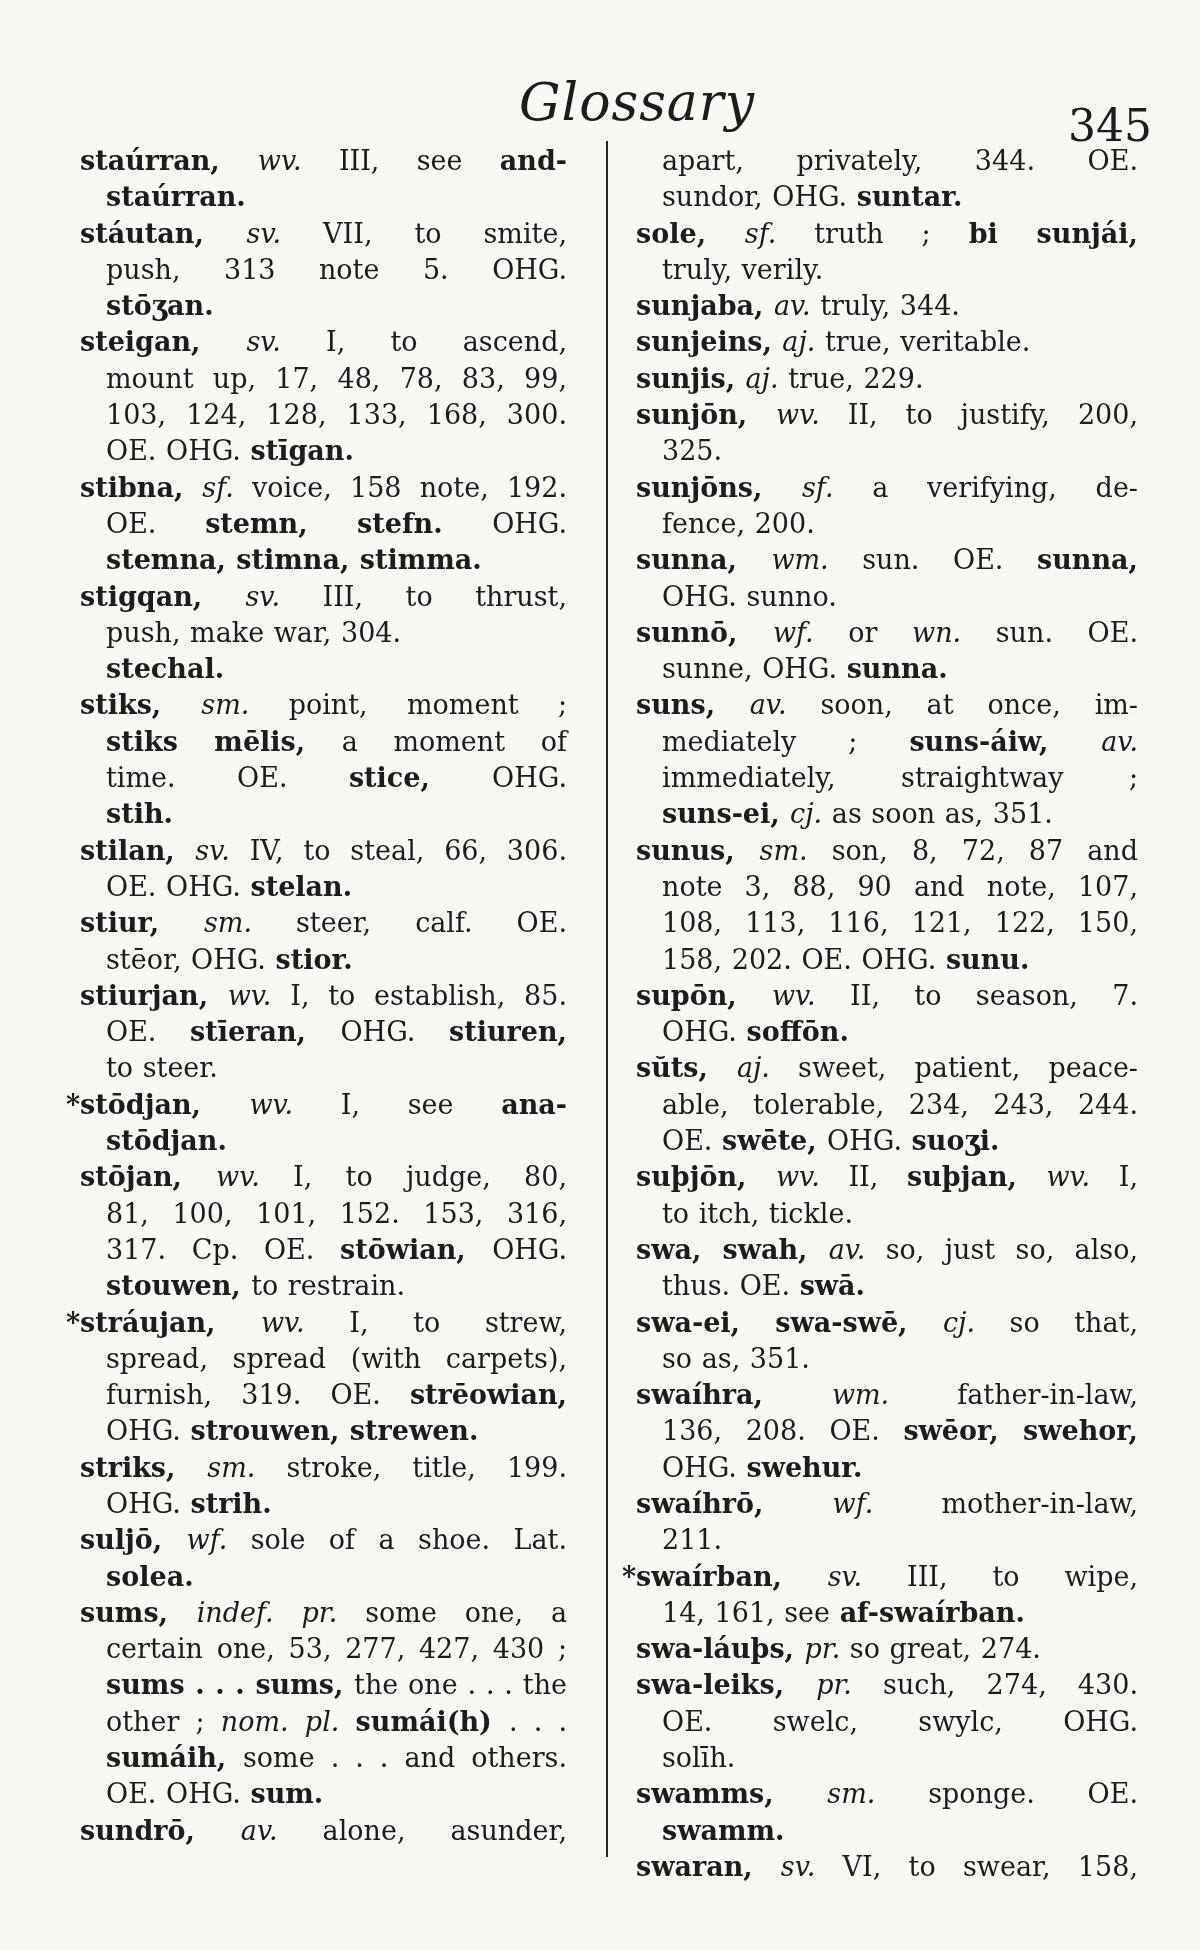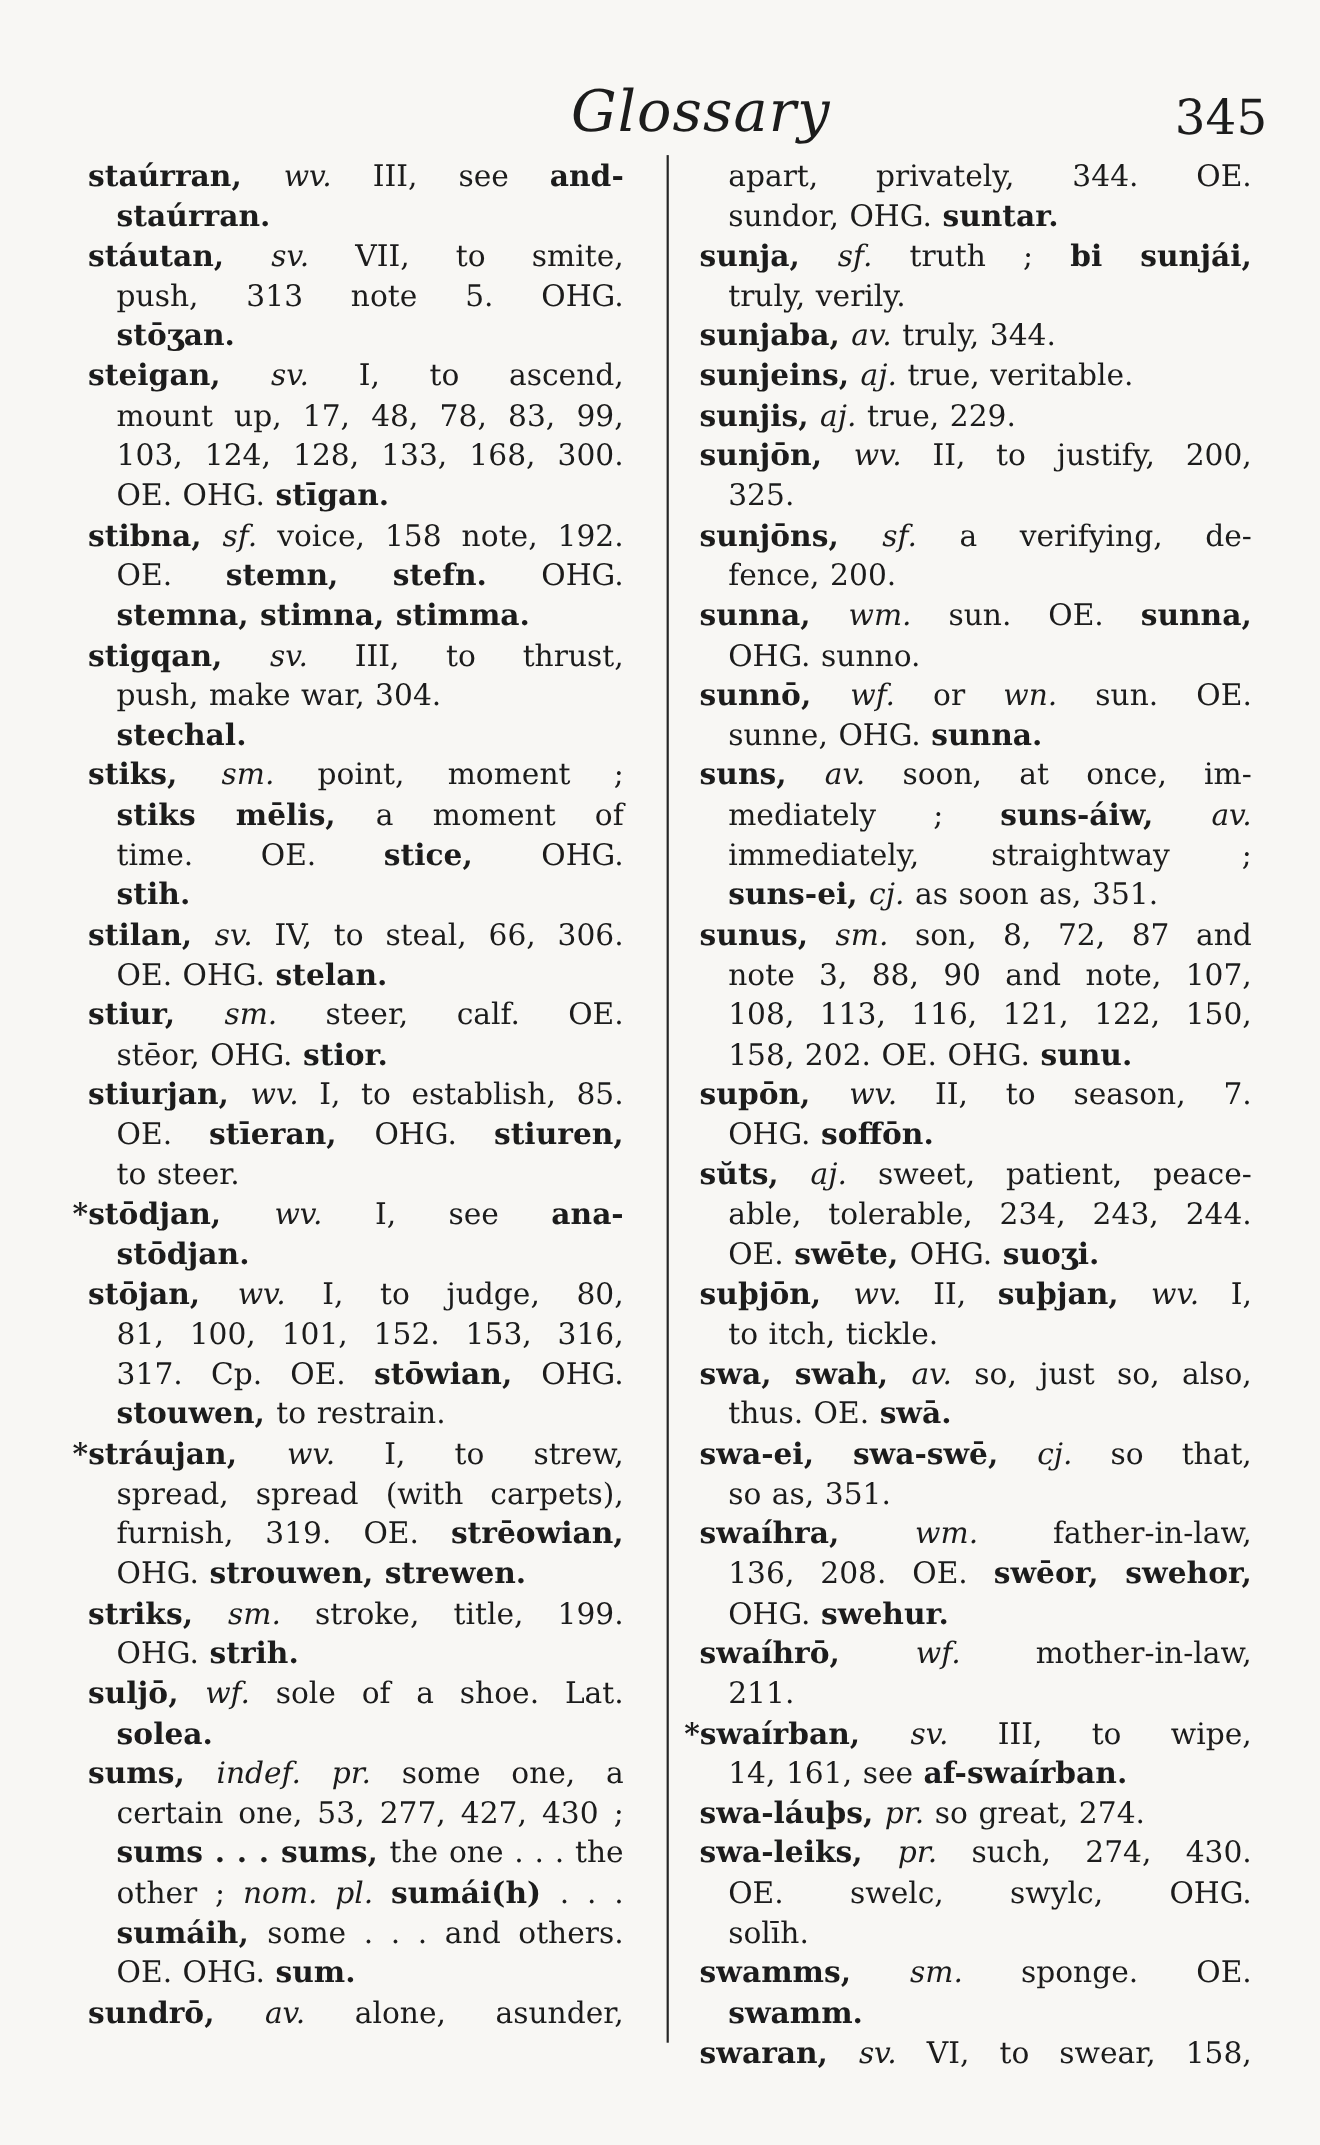--- a/index.html
+++ b/index.html
@@ -22,21 +22,21 @@
     left:519px;
     top:72px;
     font-size:52px;
     font-style:italic;
     letter-spacing:1px;
     white-space:nowrap;
   }
   .page-number{
     position:absolute;
     left:1068px;
-    top:82px;
+    top:100px;
     font-size:44px;
     white-space:nowrap;
     text-align:right;
   }
   .column{
     position:absolute;
     top:143px;
     font-size:27px;
   }
   .column.left{ left:80px;  width:487px; }
@@ -115,21 +115,21 @@
       <div class="line ind"><span>certain one, 53, 277, 427, 430 ;</span></div>
       <div class="line ind"><span class="b">sums . . . sums, </span><span>the one . . . the</span></div>
       <div class="line ind"><span>other ; </span><span class="i">nom. pl. </span><span class="b">sumái(h) </span><span>. . .</span></div>
       <div class="line ind"><span class="b">sumáih, </span><span>some . . . and others.</span></div>
       <div class="line ind fin"><span>OE. OHG. </span><span class="b">sum.</span></div>
       <div class="line"><span class="b">sundrō, </span><span class="i">av. </span><span>alone, asunder,</span></div>
     </div>
   <div class="column right" id="col-right">
       <div class="line ind"><span>apart, privately, 344. OE.</span></div>
       <div class="line ind fin"><span>sundor, OHG. </span><span class="b">suntar.</span></div>
-      <div class="line"><span class="b">sunja, </span><span class="i">sf. </span><span>truth ; </span><span class="b">bi sunjái,</span></div>
+      <div class="line"><span class="b">sole, </span><span class="i">sf. </span><span>truth ; </span><span class="b">bi sunjái,</span></div>
       <div class="line ind fin"><span>truly, verily.</span></div>
       <div class="line fin"><span class="b">sunjaba, </span><span class="i">av. </span><span>truly, 344.</span></div>
       <div class="line fin"><span class="b">sunjeins, </span><span class="i">aj. </span><span>true, veritable.</span></div>
       <div class="line fin"><span class="b">sunjis, </span><span class="i">aj. </span><span>true, 229.</span></div>
       <div class="line"><span class="b">sunjōn, </span><span class="i">wv. </span><span>II, to justify, 200,</span></div>
       <div class="line ind fin"><span>325.</span></div>
       <div class="line"><span class="b">sunjōns, </span><span class="i">sf. </span><span>a verifying, de-</span></div>
       <div class="line ind fin"><span>fence, 200.</span></div>
       <div class="line"><span class="b">sunna, </span><span class="i">wm. </span><span>sun. OE. </span><span class="b">sunna,</span></div>
       <div class="line ind fin"><span>OHG. sunno.</span></div>

